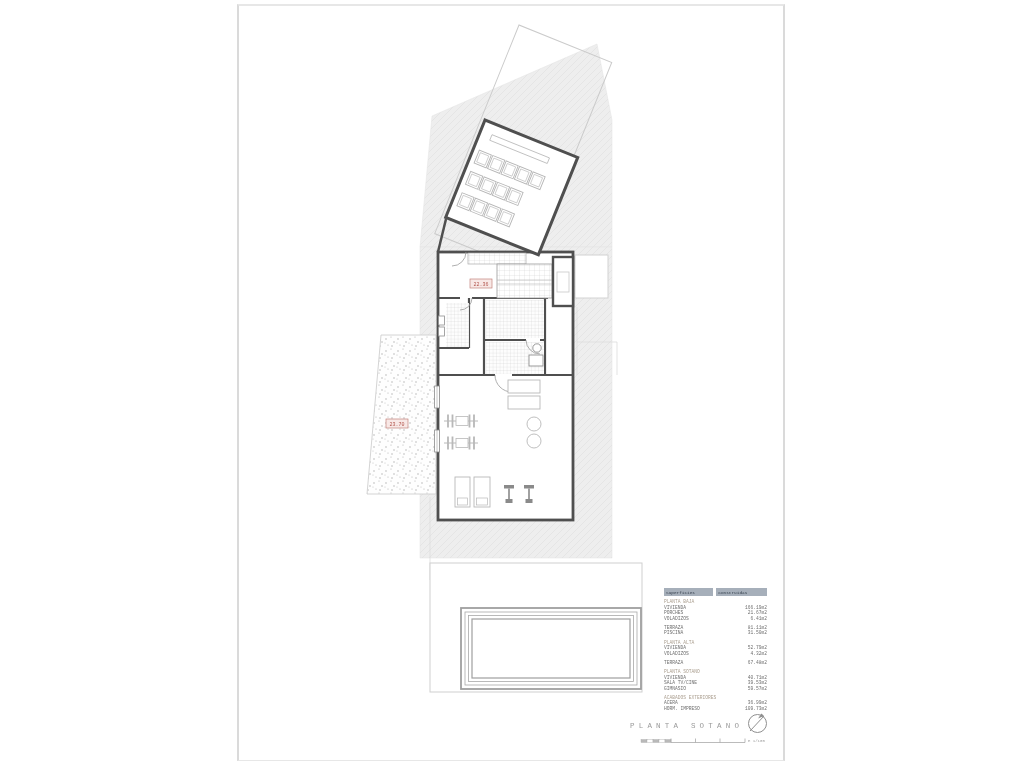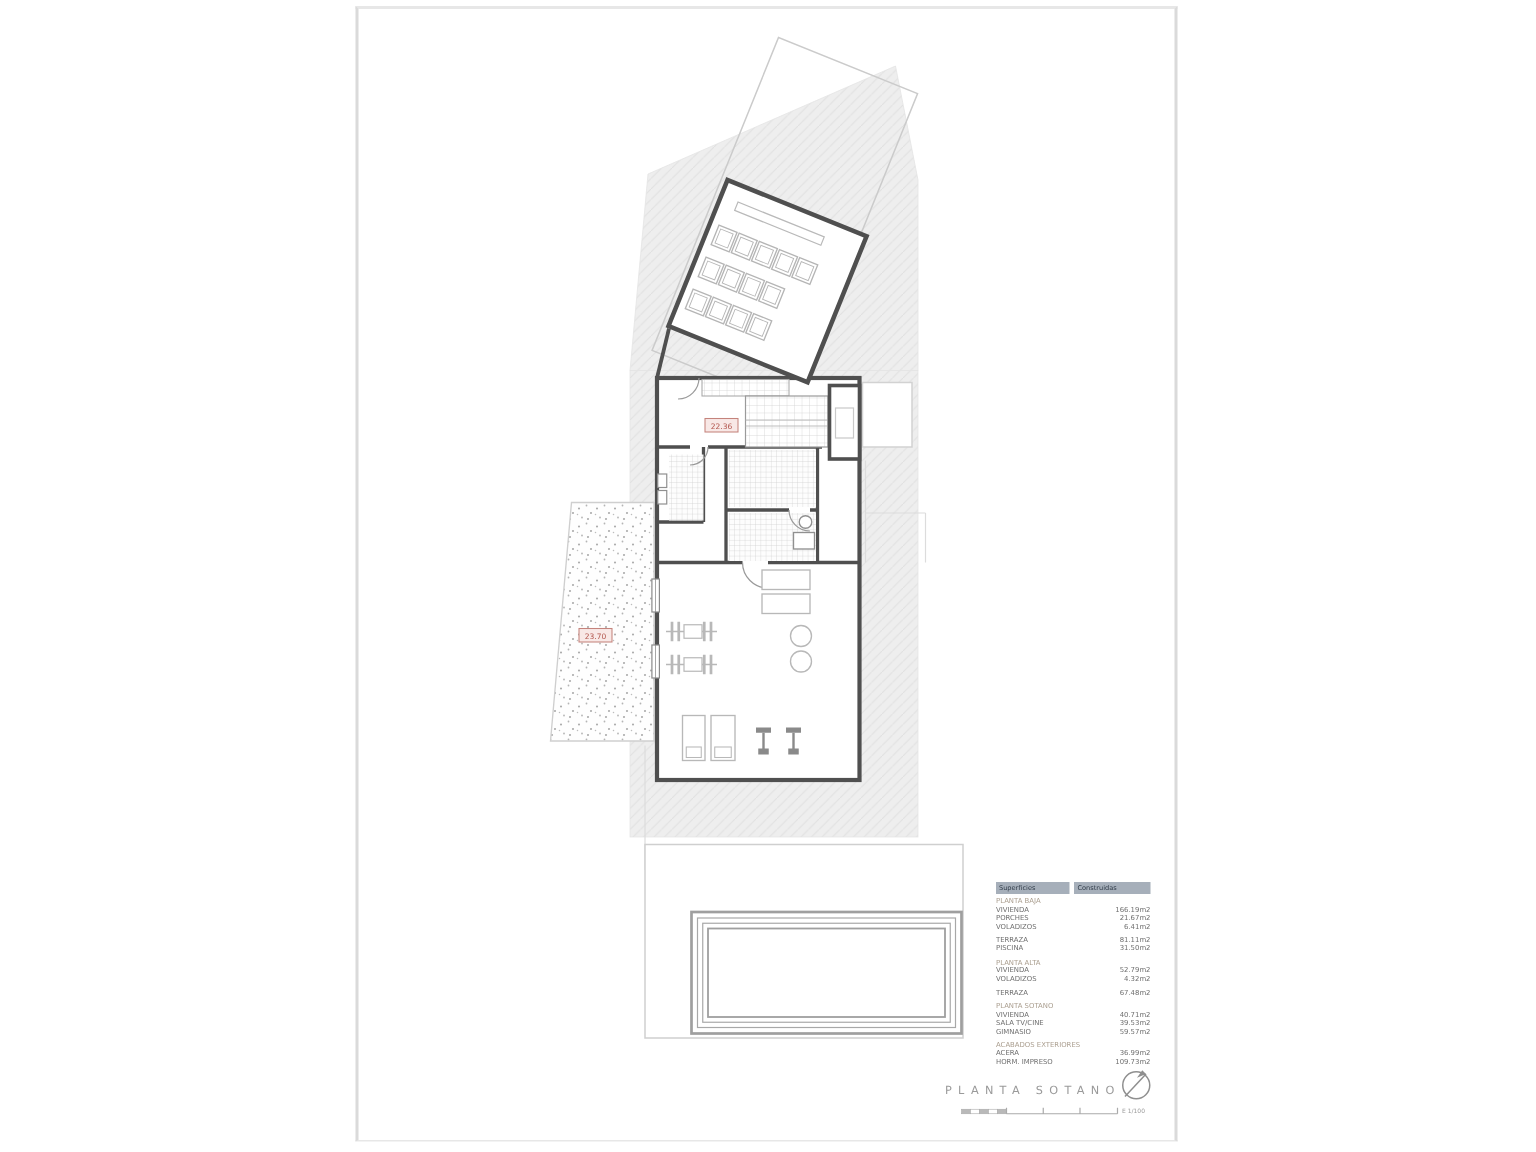--- a/index.html
+++ b/index.html
@@ -1,17 +1,17 @@
 <!DOCTYPE html>
 <html><head>
 <meta charset="utf-8">
 <style>
   html,body{margin:0;padding:0;background:#ffffff;width:1024px;height:768px;overflow:hidden;
             font-family:"DejaVu Sans",sans-serif;}
-  #stage{position:relative;width:1024px;height:768px;background:#ffffff;}
+  #stage{position:relative;width:1024px;height:768px;background:#ffffff;font-family:Liberation Mono, monospace;}
   #paper{position:absolute;left:237px;top:4px;width:548px;height:757px;background:#ffffff;
          border-left:2px solid #dadada;border-right:2px solid #dadada;
          border-top:2px solid #e7e7e7;border-bottom:1px solid #e7e7e7;box-sizing:border-box;}
   #plan-svg{position:absolute;left:0;top:0;width:1024px;height:768px;}
 
   
   #areas-table{position:absolute;left:664px;top:588px;width:103px;font-size:4.6px;color:#6f6f6f;}
   #areas-table .thead{display:flex;gap:3px;margin-bottom:3px;}
   #areas-table .thcell{background:#a6afba;color:#323d4a;padding:1.5px 2px;font-size:4.4px;}
   #areas-table .thcell.l{flex:0 0 44%;}

